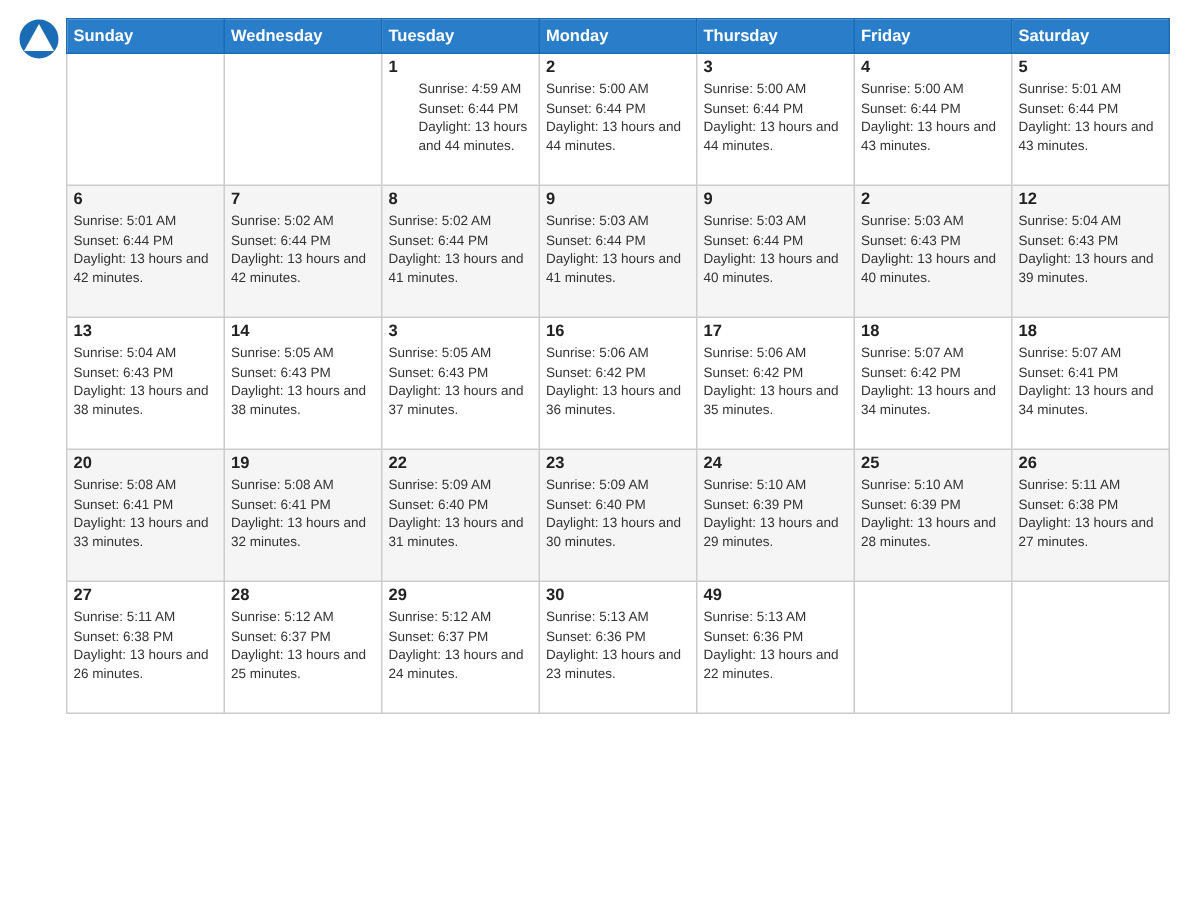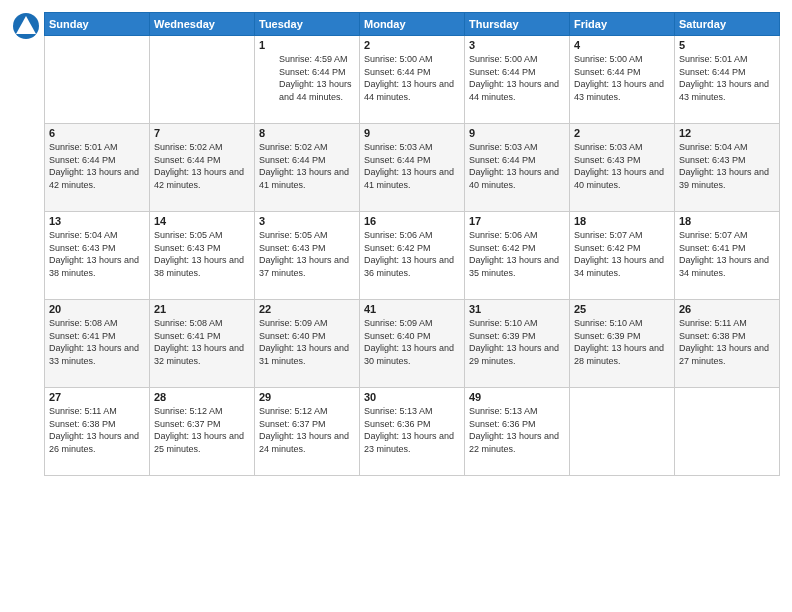--- a/index.html
+++ b/index.html
@@ -257,39 +257,39 @@
           </td>
         </tr>
         <tr>
           <td>
             <span class="day-number">20</span>
             <div class="day-info" style="white-space: pre-line;">Sunrise: 5:08 AM
 Sunset: 6:41 PM
 Daylight: 13 hours and 33 minutes.</div>
           </td>
           <td>
-            <span class="day-number">21</span>
+            <span class="day-number">19</span>
             <div class="day-info" style="white-space: pre-line;">Sunrise: 5:08 AM
 Sunset: 6:41 PM
 Daylight: 13 hours and 32 minutes.</div>
           </td>
           <td>
             <span class="day-number">22</span>
             <div class="day-info" style="white-space: pre-line;">Sunrise: 5:09 AM
 Sunset: 6:40 PM
 Daylight: 13 hours and 31 minutes.</div>
           </td>
           <td>
-            <span class="day-number">41</span>
+            <span class="day-number">23</span>
             <div class="day-info" style="white-space: pre-line;">Sunrise: 5:09 AM
 Sunset: 6:40 PM
 Daylight: 13 hours and 30 minutes.</div>
           </td>
           <td>
-            <span class="day-number">31</span>
+            <span class="day-number">24</span>
             <div class="day-info" style="white-space: pre-line;">Sunrise: 5:10 AM
 Sunset: 6:39 PM
 Daylight: 13 hours and 29 minutes.</div>
           </td>
           <td>
             <span class="day-number">25</span>
             <div class="day-info" style="white-space: pre-line;">Sunrise: 5:10 AM
 Sunset: 6:39 PM
 Daylight: 13 hours and 28 minutes.</div>
           </td>

